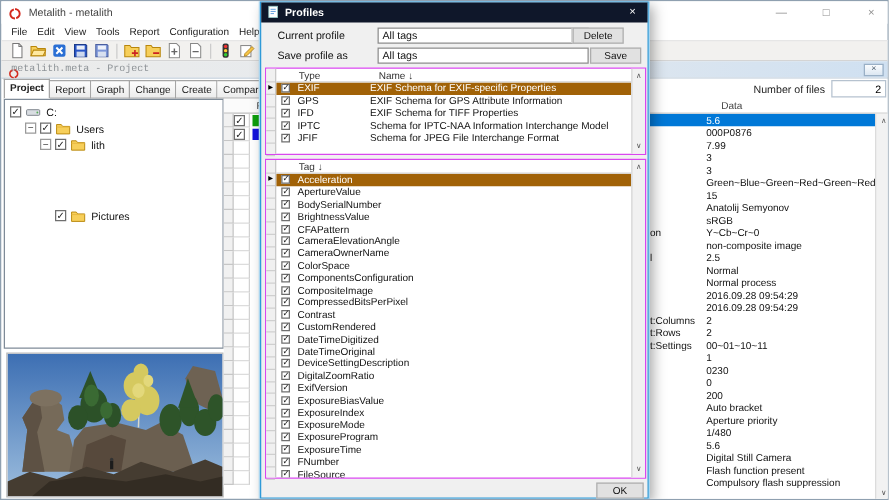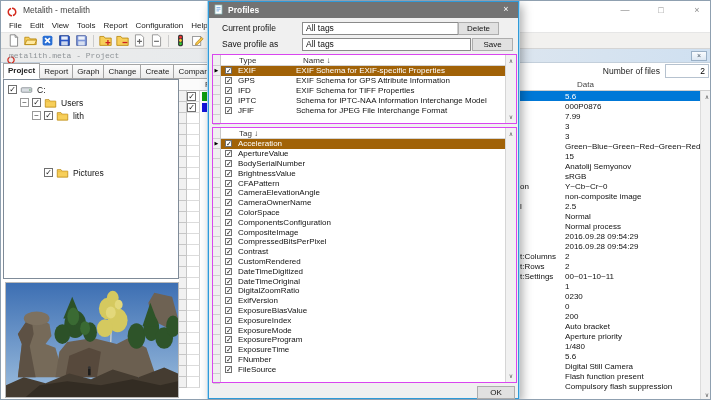--- a/index.html
+++ b/index.html
@@ -80,21 +80,21 @@
   .dl-frag { width:43px; flex:none; white-space:nowrap; overflow:hidden; }
   .dl-data { flex:1; padding-left:2px; white-space:nowrap; overflow:hidden; }
   .dl-row.selected { background:#0078d7; color:#fff; }
   .dl-scroll { position:absolute; right:0; top:12px; bottom:0; width:13px; background:#f2f2f2; border-left:1px solid #dcdcdc; }
   .arr { position:absolute; left:0; width:100%; height:12px; text-align:center; font-size:6px; color:#555; line-height:12px; }
   .arr.up { top:0; } .arr.down { bottom:0; }
 
   
   .dialog { position:absolute; left:207px; top:0; width:311px; height:398px; background:#f0f0f0;
             border:1px solid #2f9ad8; box-shadow:0 0 0 1px #a9d5f0, 3px 4px 10px rgba(0,0,0,.35); }
-  .dlg-title { position:absolute; left:0; top:0; right:0; height:16px; background:#737373; color:#fff; font-size:8.5px; line-height:16px; }
+  .dlg-title { position:absolute; left:0; top:0; right:0; height:16px; background:#0f172a; color:#fff; font-size:8.5px; line-height:16px; }
   .dlg-title .ic { position:absolute; left:4px; top:2px; width:11px; height:11px; }
   .dlg-title .ic svg { width:11px; height:11px; }
   .dlg-title .tx { position:absolute; left:19px; font-weight:bold; }
   .dlg-close { position:absolute; right:0; top:0; width:24px; height:16px; text-align:center; color:#fff; font-size:9px; line-height:15px; }
   .dlg-label { position:absolute; font-size:8.5px; color:#111; line-height:13px; }
   .combo, .textbox { position:absolute; left:93px; width:169px; height:13px; background:#fff; border:1px solid #8a8a8a;
                      font-size:8.5px; line-height:11px; padding-left:3px; color:#111; }
   .combo .arrow { position:absolute; right:0; top:0; width:13px; height:100%; border-left:1px solid #cccccc;
                   background:#f7f7f7; text-align:center; font-size:6px; color:#444; line-height:11px; }
   .btn { position:absolute; background:#e1e1e1; border:1px solid #adadad; font-size:8px; text-align:center; color:#111; }
@@ -772,20 +772,24 @@
           <div class="lrow">
             <span class="cb checked"></span>
             <span class="tg">DateTimeDigitized</span>
           </div>
           <div class="lrow">
             <span class="cb checked"></span>
             <span class="tg">DateTimeOriginal</span>
           </div>
           <div class="lrow">
             <span class="cb checked"></span>
+            <span class="tg">DeviceSettingDescription</span>
+          </div>
+          <div class="lrow">
+            <span class="cb checked"></span>
             <span class="tg">DigitalZoomRatio</span>
           </div>
           <div class="lrow">
             <span class="cb checked"></span>
             <span class="tg">ExifVersion</span>
           </div>
           <div class="lrow">
             <span class="cb checked"></span>
             <span class="tg">ExposureBiasValue</span>
           </div>

